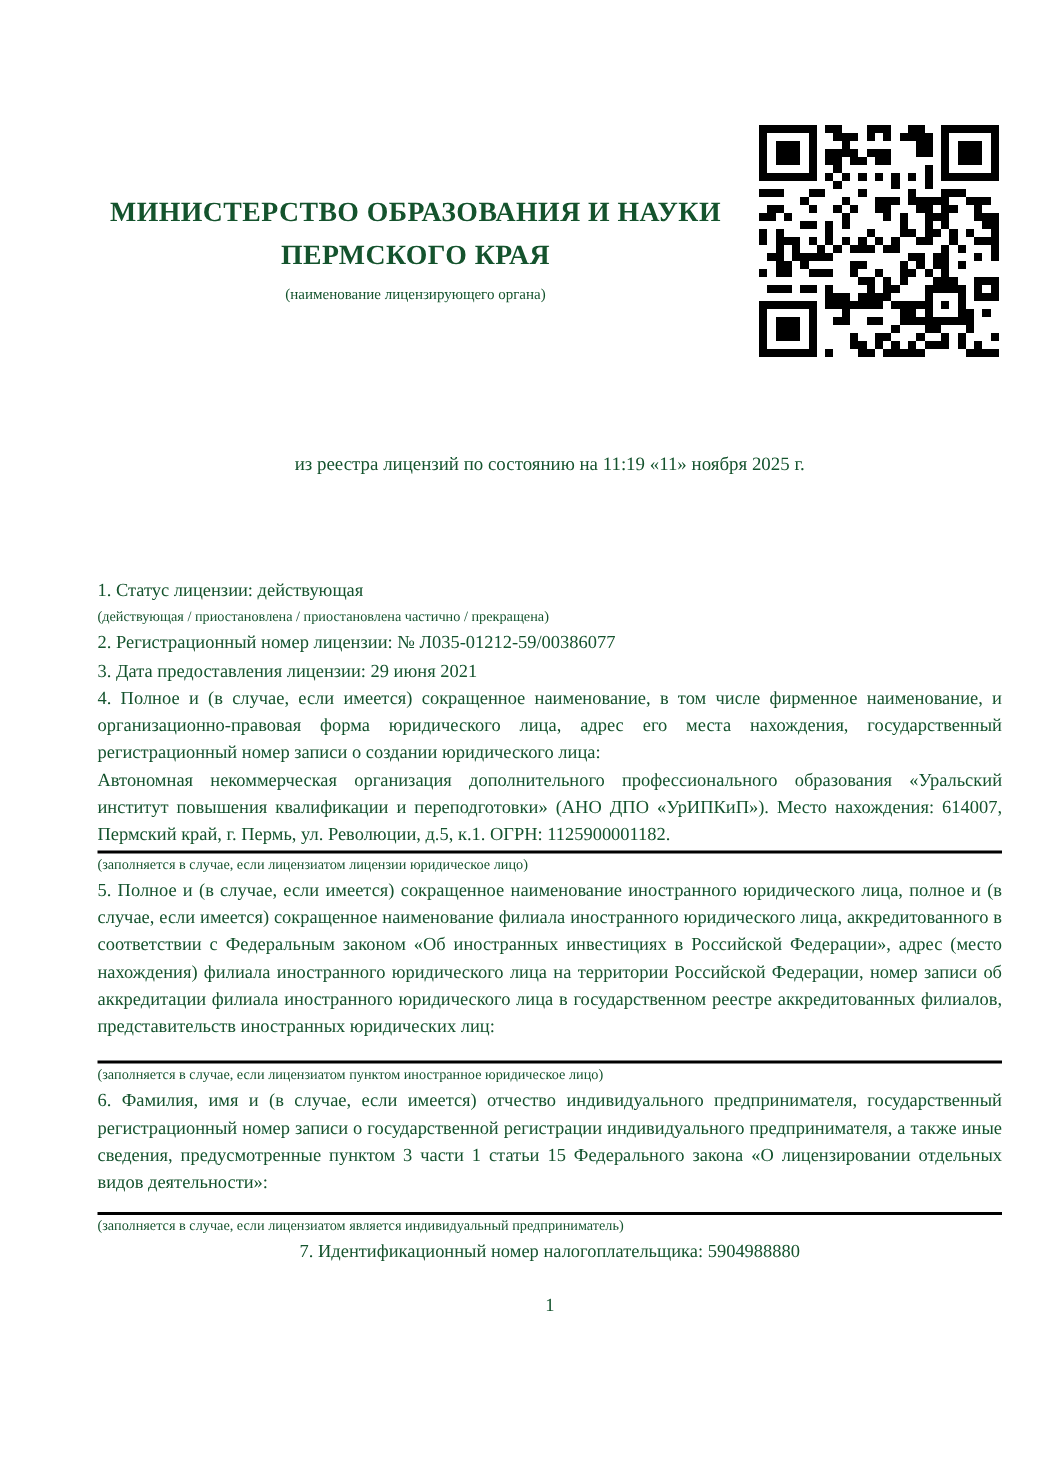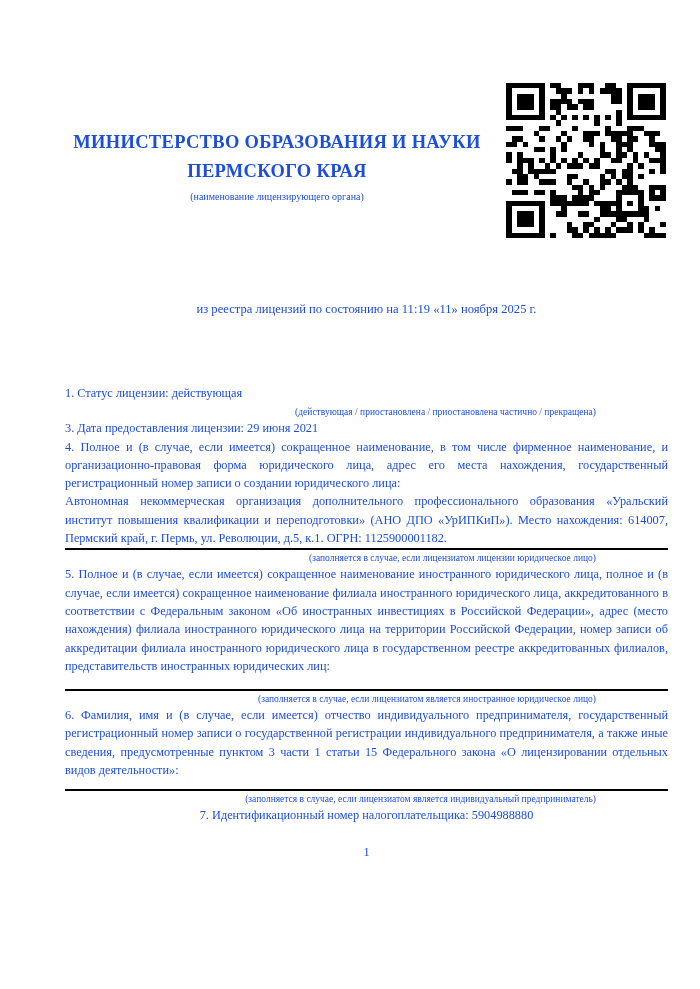--- a/index.html
+++ b/index.html
@@ -2,21 +2,21 @@
 <html lang="ru"><head>
 <meta charset="utf-8">
 <style>
   * { box-sizing: border-box; }
   html, body { margin: 0; padding: 0; background: #ffffff; }
   .page {
     position: relative;
     width: 700px;
     height: 989px;
     background: #ffffff;
-    color: #1d4ed8;
+    color: #14532d;
     font-family: "Liberation Serif", "DejaVu Serif", serif;
     overflow: hidden;
   }
   .qr {
     position: absolute;
     left: 506px;
     top: 83px;
     width: 160px;
     height: 155px;
   }
@@ -53,21 +53,21 @@
     top: 384px;
     width: 603px;
     font-size: 12.3px;
     line-height: 18.3px;
   }
   .content p { margin: 0; }
   .para { text-align: justify; }
   .caption {
     font-size: 9.5px;
     line-height: 13px;
-    text-align: right;
+    text-align: left;
     padding-right: 72px;
   }
   .rule {
     border: 0;
     border-top: 2px solid #000000;
     height: 0;
     margin: 0;
   }
   .mt-cap1 { margin-top: 4px; }
   .mt-item2 { margin-top: 21px; }
@@ -105,31 +105,32 @@
 
   <div class="doc-title">
     <div>из реестра лицензий по состоянию на 11:19 «11» ноября 2025 г.</div>
   </div>
 
   <div class="content">
 
     <p>1. Статус лицензии: действующая</p>
     <div class="caption mt-cap1">(действующая / приостановлена / приостановлена частично / прекращена)</div>
 
+    <p class="mt-item2">2. Регистрационный номер лицензии: № Л035-01212-59/00386077</p>
 
     <p class="mt-item3">3. Дата предоставления лицензии: 29 июня 2021</p>
 
     <p class="para mt-item4">4. Полное и (в случае, если имеется) сокращенное наименование, в том числе фирменное наименование, и организационно-правовая форма юридического лица, адрес его места нахождения, государственный регистрационный номер записи о создании юридического лица:</p>
     <p class="para">Автономная некоммерческая организация дополнительного профессионального образования «Уральский институт повышения квалификации и переподготовки» (АНО ДПО «УрИПКиП»). Место нахождения: 614007, Пермский край, г. Пермь, ул. Революции, д.5, к.1. ОГРН: 1125900001182.</p>
     <hr class="rule mt-rule4">
     <div class="caption mt-cap">(заполняется в случае, если лицензиатом лицензии юридическое лицо)</div>
 
     <p class="para mt-item5">5. Полное и (в случае, если имеется) сокращенное наименование иностранного юридического лица, полное и (в случае, если имеется) сокращенное наименование филиала иностранного юридического лица, аккредитованного в соответствии с Федеральным законом «Об иностранных инвестициях в Российской Федерации», адрес (место нахождения) филиала иностранного юридического лица на территории Российской Федерации, номер записи об аккредитации филиала иностранного юридического лица в государственном реестре аккредитованных филиалов, представительств иностранных юридических лиц:</p>
     <hr class="rule mt-rule5">
-    <div class="caption mt-cap">(заполняется в случае, если лицензиатом является иностранное юридическое лицо)</div>
+    <div class="caption mt-cap">(заполняется в случае, если лицензиатом пунктом иностранное юридическое лицо)</div>
 
     <p class="para mt-item6">6. Фамилия, имя и (в случае, если имеется) отчество индивидуального предпринимателя, государственный регистрационный номер записи о государственной регистрации индивидуального предпринимателя, а также иные сведения, предусмотренные пунктом 3 части 1 статьи 15 Федерального закона «О лицензировании отдельных видов деятельности»:</p>
     <hr class="rule mt-rule6">
     <div class="caption mt-cap">(заполняется в случае, если лицензиатом является индивидуальный предприниматель)</div>
 
     <p class="mt-item7">7. Идентификационный номер налогоплательщика: 5904988880</p>
 
     <div class="page-number">1</div>
 
   </div>

